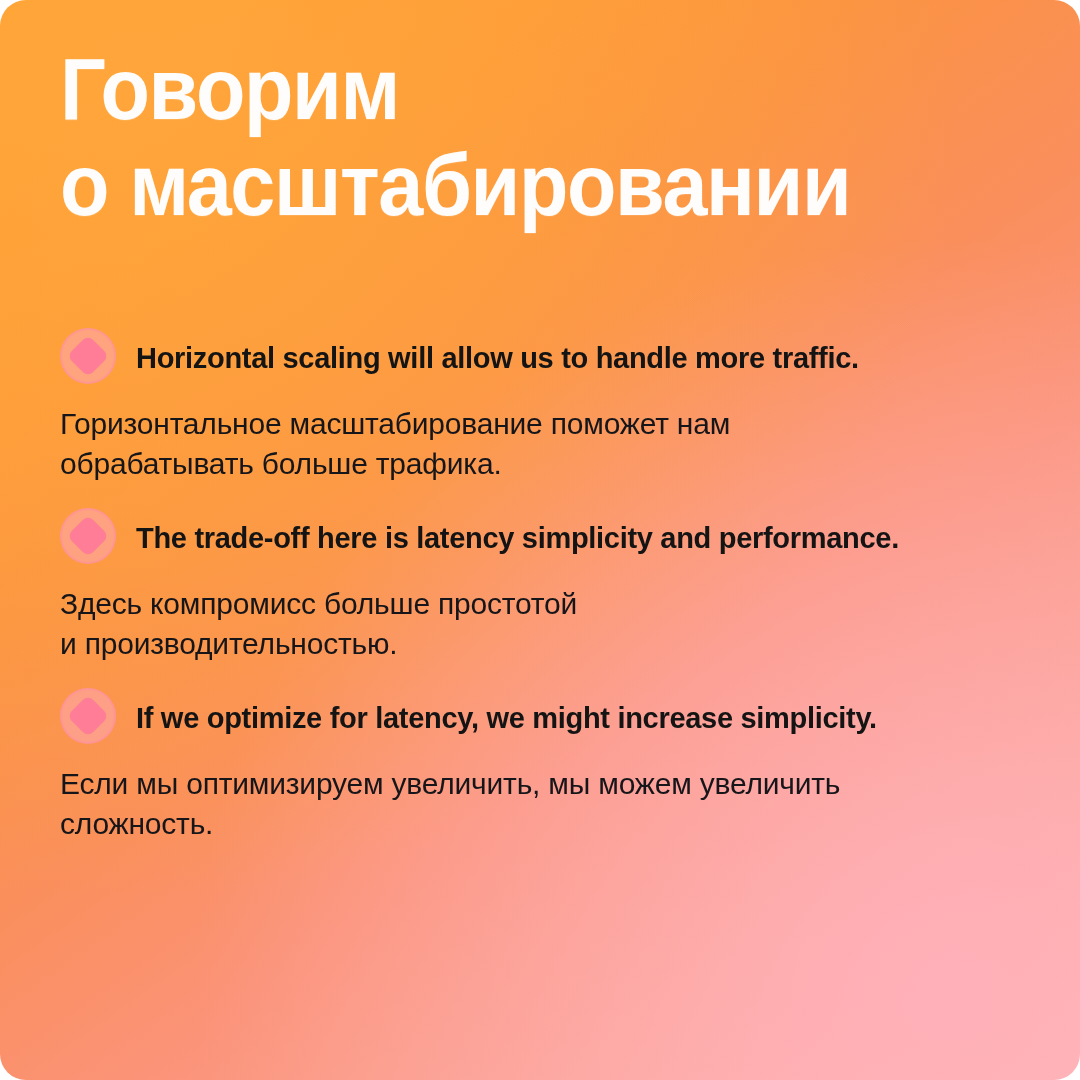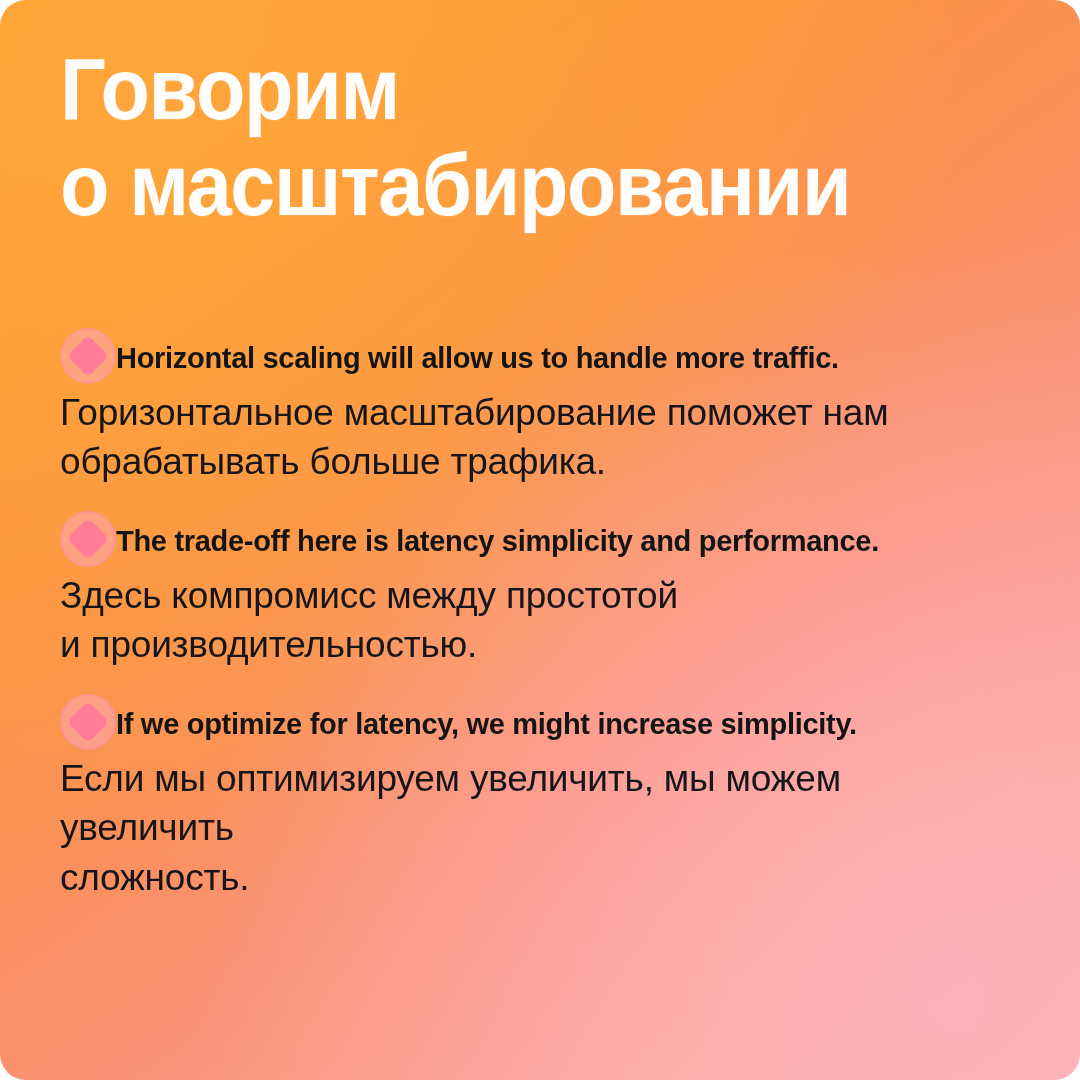--- a/index.html
+++ b/index.html
@@ -62,20 +62,21 @@
   .bullets {
     margin-top: 104px;
   }
 
   .block { margin-bottom: 30px; }
   .block:last-child { margin-bottom: 0; }
 
   .head-row {
     display: flex;
     align-items: flex-start;
+    gap: 20px;
   }
 
   .bullet-icon {
     flex: 0 0 auto;
     width: 56px;
     height: 56px;
     margin-top: -6px;
     position: relative;
   }
   .bullet-icon .ring {
@@ -106,25 +107,25 @@
     line-height: 1.30;
     color: #141414;
     letter-spacing: -0.3px;
     padding-top: 6px;
     max-width: 900px;
   }
 
   .sub-text {
     font-family: "Liberation Sans", sans-serif;
     font-weight: 400;
-    font-size: 37px;
+    font-size: 30px;
     line-height: 1.34;
     color: #16161a;
     letter-spacing: -0.2px;
-    margin-top: 4px;
+    margin-top: 20px;
     max-width: 980px;
     white-space: pre-line;
   }
 </style>
 </head>
 <body>
 
 <div id="card">
   <div class="inner">
 
@@ -148,21 +149,21 @@
       </div>
 
       <div class="block">
         <div class="head-row">
           <span class="bullet-icon">
             <span class="ring"></span>
             <span class="diamond"></span>
           </span>
           <span class="head-text">The trade-off here is latency simplicity and performance.</span>
         </div>
-        <div class="sub-text">Здесь компромисс между простотой
+        <div class="sub-text">Здесь компромисс больше простотой
 и производительностью.</div>
       </div>
 
       <div class="block">
         <div class="head-row">
           <span class="bullet-icon">
             <span class="ring"></span>
             <span class="diamond"></span>
           </span>
           <span class="head-text">If we optimize for latency, we might increase simplicity.</span>

